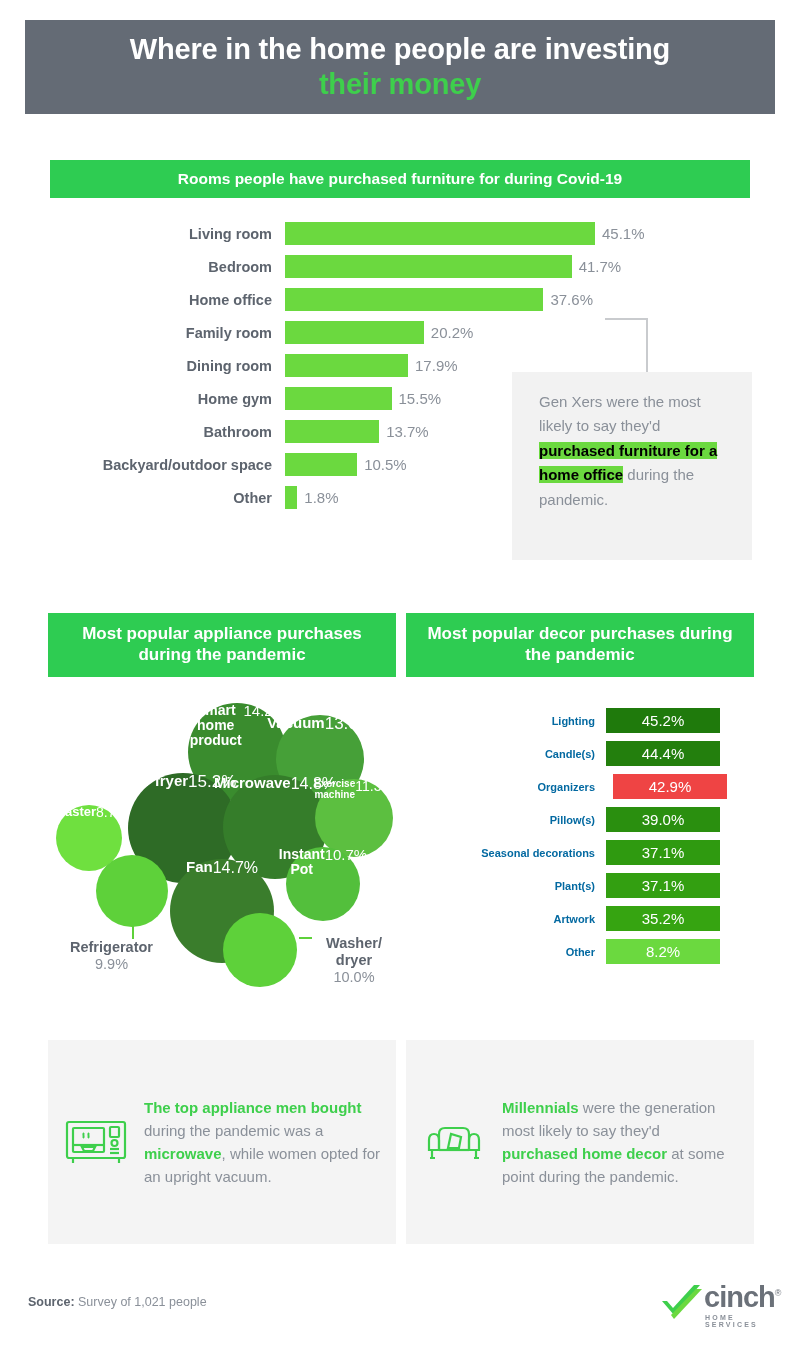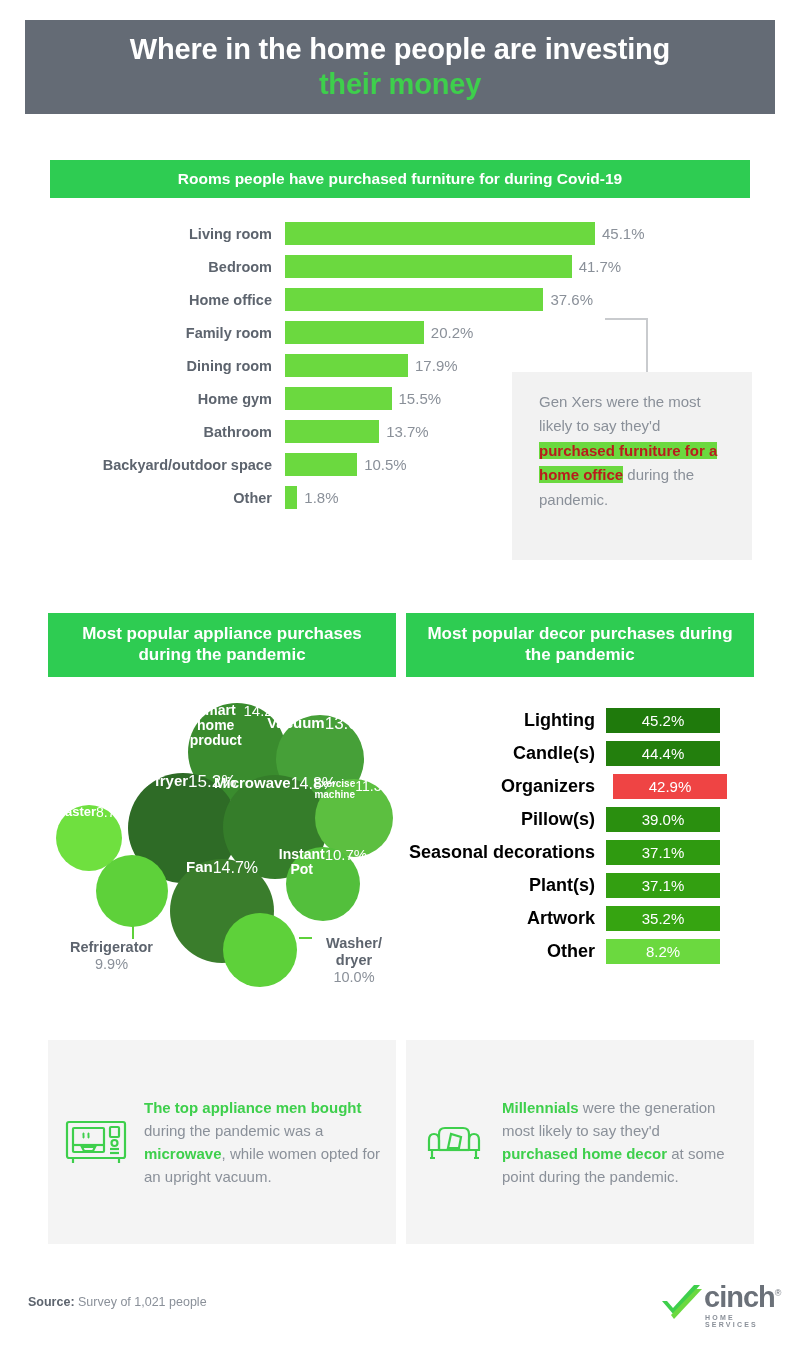--- a/index.html
+++ b/index.html
@@ -44,21 +44,21 @@
 
   
   #genx-box{
     position:absolute;left:512px;top:372px;width:240px;height:188px;
     background:#f2f2f2;
   }
   #genx-text{
     position:absolute;left:539px;top:390px;width:190px;
     color:#8a9099;font-size:15px;line-height:1.63;
   }
-  #genx-text .hl{background:#6bd93f;color:#b91c1c;font-weight:bold;}
+  #genx-text .hl{background:#6bd93f;color:#000000;font-weight:bold;}
   .leader{position:absolute;background:#c9cbce;}
   #leader-h{left:605px;top:318px;width:42px;height:1.5px;}
   #leader-v{left:646px;top:318px;width:1.5px;height:56px;}
 
   
   #bubbles{position:absolute;left:48px;top:695px;width:350px;height:310px;}
   .bub{
     position:absolute;border-radius:50%;display:flex;flex-direction:row;
     align-items:flex-start;justify-content:center;text-align:center;
     color:#ffffff;line-height:1.07;
@@ -68,21 +68,21 @@
   .bub-out{position:absolute;text-align:center;color:#5d646e;line-height:1.18;}
   .bub-out .bname{font-weight:bold;font-size:14.5px;display:block;}
   .bub-out .bval{font-weight:normal;font-size:14.5px;color:#8a9099;display:block;}
   .tick{position:absolute;background:#5ed13a;}
 
   
   #decor-chart{position:absolute;left:406px;top:708px;width:350px;}
   .drow{display:flex;align-items:center;height:25px;margin-bottom:8px;}
   .drow-label{
     width:200px;text-align:right;padding-right:11px;box-sizing:border-box;
-    color:#000000;font-size:18px;font-weight:bold;white-space:nowrap;
+    color:#0369a1;font-size:11px;font-weight:bold;white-space:nowrap;
   }
   .drow-bar{
     width:114px;height:25px;display:flex;align-items:center;justify-content:center;
     color:#ffffff;font-size:15px;
   }
 
   
   .card{position:absolute;background:#f4f4f4;display:flex;align-items:center;}
   #card-appliance{left:48px;top:1040px;width:348px;height:204px;}
   #card-decor{left:406px;top:1040px;width:348px;height:204px;}

